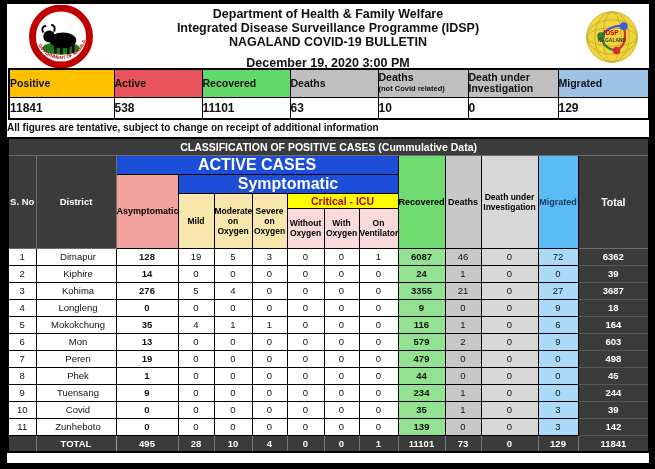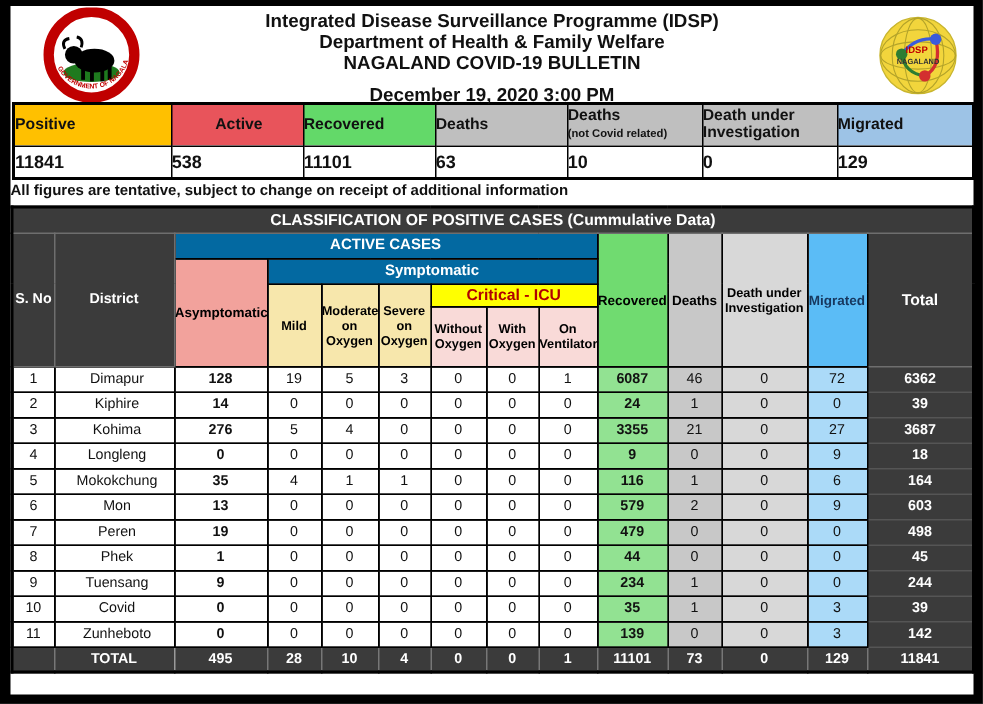--- a/index.html
+++ b/index.html
@@ -16,31 +16,31 @@
   .logo-left { left:20px; width:68px; height:63px; }
   .logo-right { right:8px; top:3px; width:58px; height:60px; }
 
   
   table { border-collapse:collapse; table-layout:fixed; }
   .summary { width:640px; margin-left:1px; border:2px solid #000; }
   .summary th, .summary td { border:1.5px solid #000; text-align:left; vertical-align:middle; }
   .summary th { height:28px; font-size:10.5px; font-weight:bold; color:#111; line-height:11px; }
   .summary td { height:22px; font-size:12px; font-weight:bold; color:#111; background:#fff; }
   .summary th .sub { display:block; font-size:7.5px; font-weight:bold; }
-  .sc-pos { background:#FFC000; } .sc-act { background:#E8545B;padding-left:29px; } .sc-rec { background:#63D969; }
+  .sc-pos { background:#FFC000; } .sc-act { background:#E8545B; } .sc-rec { background:#63D969; }
   .sc-gray { background:#BFBFBF; } .sc-mig { background:#9DC3E6; }
 
   .note { font-size:10px; font-weight:bold; color:#111; margin:2px 0 4px; }
 
   
   .cls { width:641px; border:2px solid #000; background:#3B3B3B; }
   .cls th, .cls td { border:1px solid #000; text-align:center; vertical-align:middle; overflow:hidden; }
   .t-title th { height:17px; background:#3B3B3B; color:#fff; font-size:10.5px; font-weight:bold; border-color:#6e6e6e;text-align:center; }
   .h-dark  { background:#3B3B3B; color:#fff; font-size:9.5px; font-weight:bold; border-color:#6e6e6e !important; }
-  .h-red   { background:#0369a1; color:#fff; font-size:10px; font-weight:bold; height:17px; }
+  .h-red   { background:#1d4ed8; color:#fff; font-size:16px; font-weight:bold; height:17px; }
   .h-asym  { background:#F2A29C; color:#000; font-size:9px; font-weight:bold; }
   .h-straw { background:#F7E7AC; color:#000; font-size:8.5px; font-weight:bold; line-height:10px; }
   .h-yellow{ background:#FFFF00; color:#B00000; font-size:10.5px; font-weight:bold; height:15px; }
   .h-pink  { background:#F9DAD8; color:#000; font-size:8.5px; font-weight:bold; height:40px; line-height:10px; }
   .h-recov { background:#70DB70; color:#000; font-size:9px; font-weight:bold; }
   .h-death { background:#C8C8C8; color:#000; font-size:9px; font-weight:bold; }
   .h-dui   { background:#D8D8D8; color:#000; font-size:8.5px; font-weight:bold; line-height:10px; }
   .h-migr  { background:#5BBCF6; color:#17375E; font-size:9px; font-weight:bold; }
   .h-total { background:#3B3B3B; color:#fff; font-size:10.5px; font-weight:bold; border-color:#6e6e6e !important; }
 
@@ -91,22 +91,22 @@
       <path d="M45 20 Q30 18 20 31" fill="none" stroke="#3B5BDC" stroke-width="2.4"></path>
       <path d="M20 31 Q22 45 37 47" fill="none" stroke="#2E7D32" stroke-width="2.4"></path>
       <path d="M37 47 Q50 40 45 20" fill="none" stroke="#D32F2F" stroke-width="2.4"></path>
       <circle cx="45" cy="20" r="4.2" fill="#3B5BDC"></circle>
       <circle cx="20" cy="31" r="4.2" fill="#2E7D32"></circle>
       <circle cx="37" cy="47" r="4.2" fill="#D32F2F"></circle>
       <text x="31" y="30" text-anchor="middle" font-size="7" font-weight="bold" fill="#C00000">IDSP</text>
       <text x="32" y="38" text-anchor="middle" font-size="5.5" font-weight="bold" fill="#333">NAGALAND</text>
     </svg>
 
+    <div class="m-line">Department of Health &amp; Family Welfare</div>
     <div class="m-line">Integrated Disease Surveillance Programme (IDSP)</div>
-    <div class="m-line">Department of Health &amp; Family Welfare</div>
     <div class="m-line">NAGALAND COVID-19 BULLETIN</div>
     <div class="m-date">December 19, 2020 3:00 PM</div>
   </div>
 
   <table class="summary">
     <colgroup>
       <col style="width:105px">
         <col style="width:88px">
         <col style="width:88px">
         <col style="width:88px">

